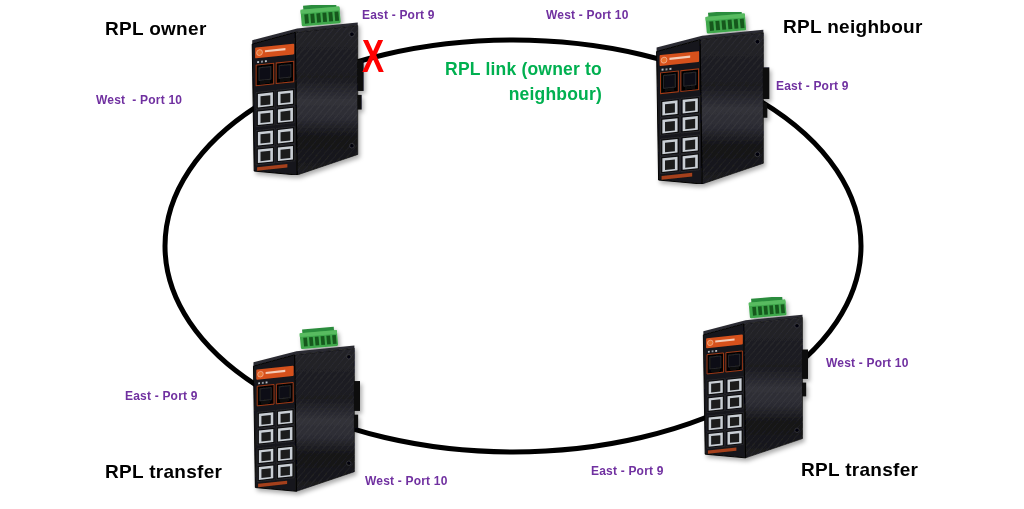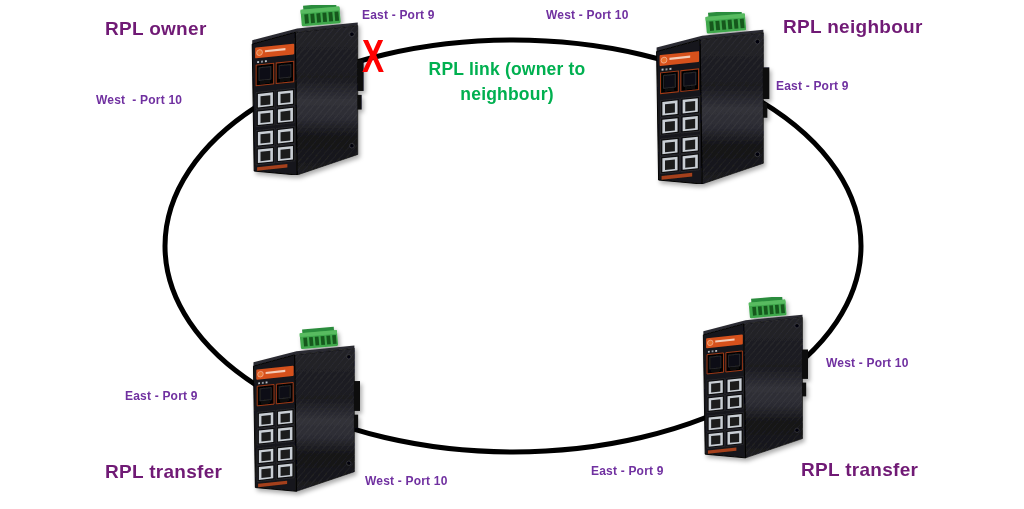--- a/index.html
+++ b/index.html
@@ -10,26 +10,26 @@
     overflow:hidden;
     font-family:"Liberation Sans", sans-serif;
   }
   #ring-svg{position:absolute;left:0;top:0;}
   .lbl{
     position:absolute;
     font-weight:bold;
     white-space:pre;
     line-height:1.05;
   }
-  .role{color:#701a75;font-size:19px;letter-spacing:.3px;text-align:right;}
+  .role{color:#000000;font-size:19px;letter-spacing:.3px;text-align:right;}
   .port{color:#7030A0;font-size:12px;letter-spacing:.2px;}
   .ring-name{color:#FF0000;font-size:21px;letter-spacing:.2px;}
   .link-label{
     color:#00B050;font-size:17.5px;
-    white-space:pre-line;text-align:center;
+    white-space:pre-line;text-align:right;
     width:190px;line-height:1.45;letter-spacing:.2px;
   }
   .break-x{
     color:#FF0000;font-size:46px;line-height:.8;
     transform:scaleX(.72);transform-origin:left top;
   }
 </style>
 </head>
 <body>
 

